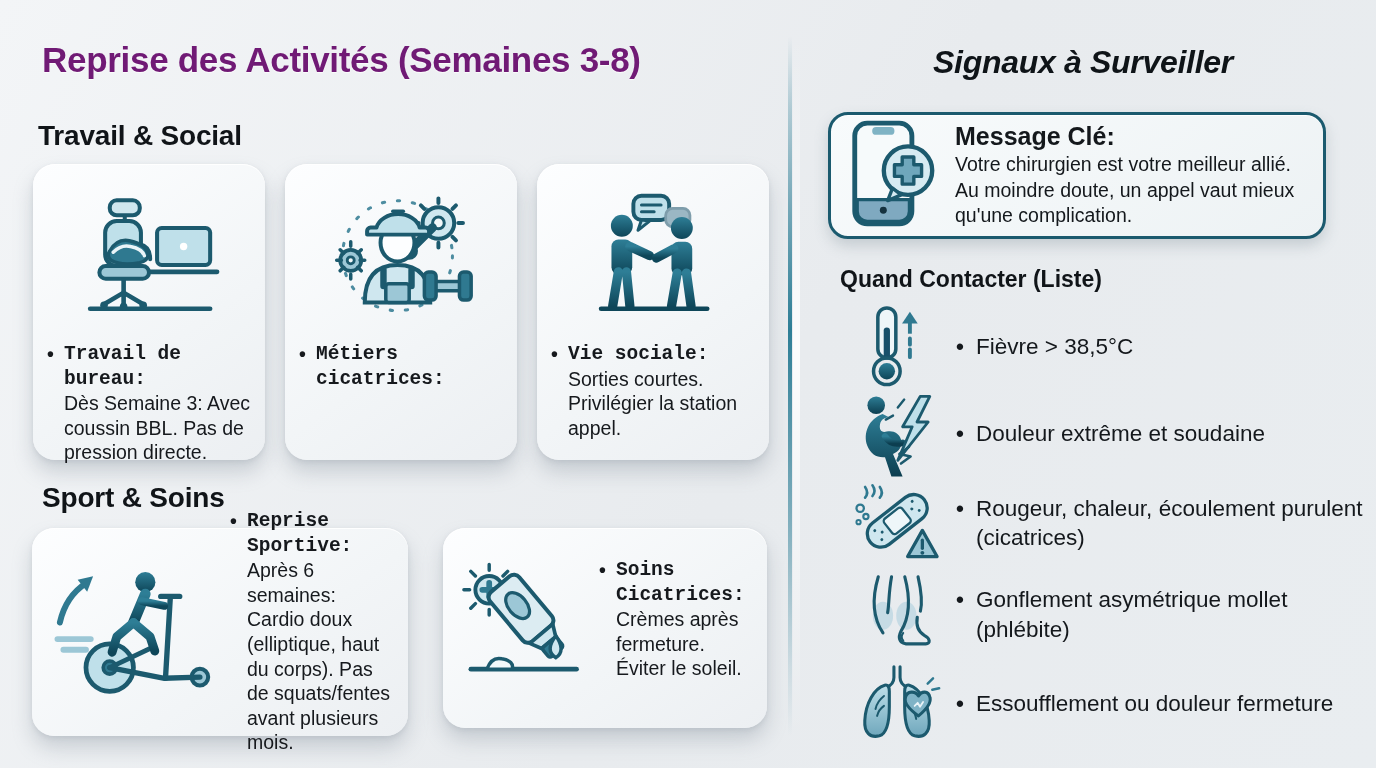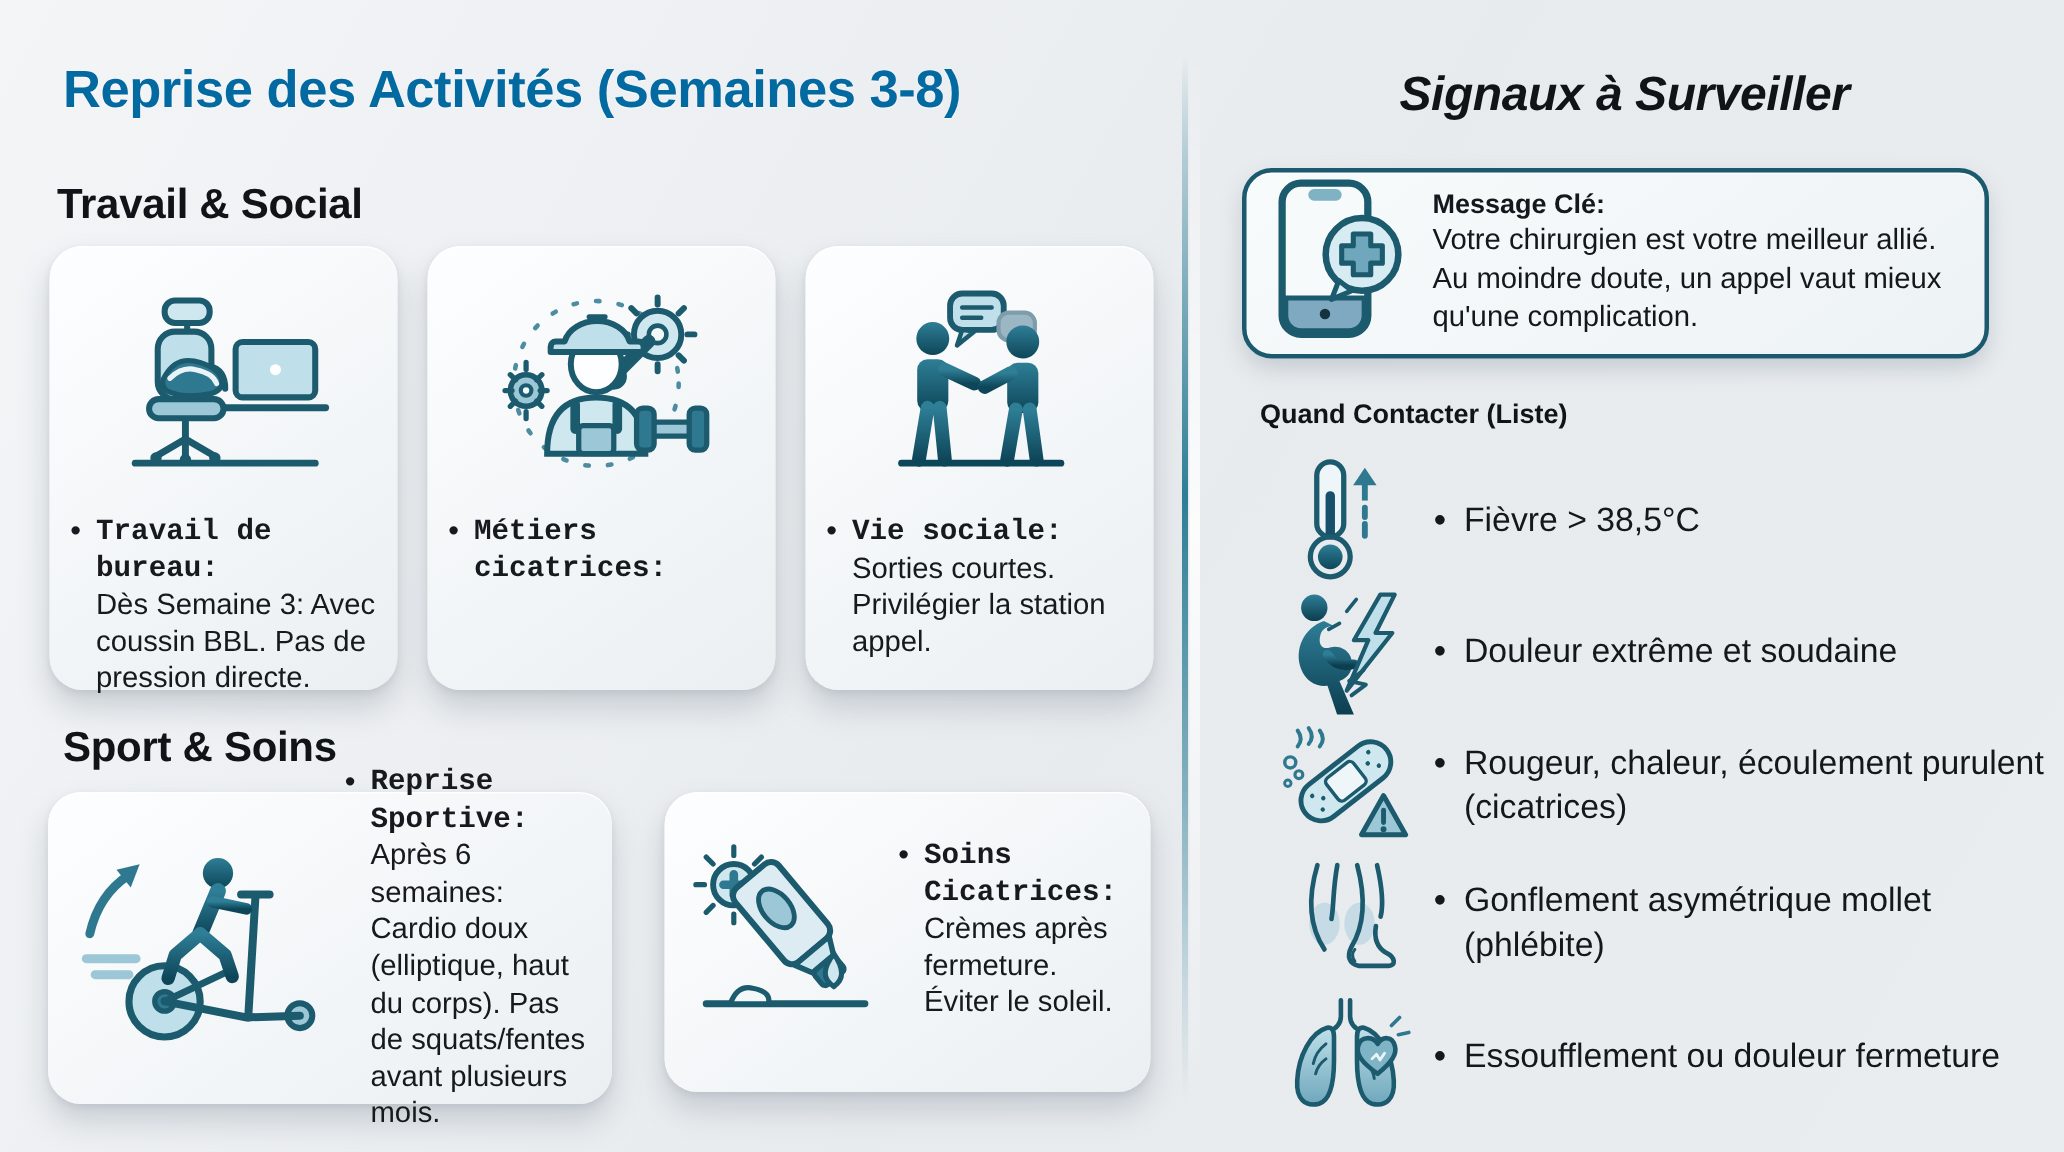--- a/index.html
+++ b/index.html
@@ -8,21 +8,21 @@
     font-family:"Liberation Sans", sans-serif;
     background:linear-gradient(120deg,#f3f5f7 0%,#e8ebee 55%,#e9edf0 100%);
     color:#14181c;
     position:relative;
   }
   .canvas { position:absolute; inset:0; }
 
   
   .left-title {
     position:absolute; left:42px; top:40px;
-    font-size:35px; font-weight:800; color:#0369a1; letter-spacing:-0.3px;
+    font-size:35px; font-weight:800; color:#701a75; letter-spacing:-0.3px;
     text-shadow:0 1px 1px rgba(255,255,255,.8);
   }
   .sec-heading {
     position:absolute; font-size:28px; font-weight:800; color:#101418; letter-spacing:-0.2px;
   }
   #sec1 { left:38px; top:120px; }
   #sec2 { left:42px; top:482px; }
 
   .card {
     background:linear-gradient(145deg,#fdfeff 0%,#f2f5f7 60%,#eceff2 100%);
@@ -65,24 +65,24 @@
     font-size:32px; font-weight:800; color:#0f1418; letter-spacing:-0.3px;font-style:italic;
   }
   .key-box {
     position:absolute; left:828px; top:112px; width:498px; height:127px;
     border:3.5px solid #1b5a6e; border-radius:20px;
     background:linear-gradient(145deg,#f8fbfc,#edf2f4);
     box-shadow:0 7px 14px rgba(120,135,145,.30), inset 0 1px 0 rgba(255,255,255,.9);
     display:flex; align-items:center; padding:6px 12px 6px 16px;
   }
   .key-icon { flex:none; margin-right:16px; }
-  .km-label { font-size:18px; font-weight:700; margin-bottom:1px; }
+  .km-label { font-size:25px; font-weight:700; margin-bottom:1px; }
   .km-body { font-size:19.5px; line-height:1.3; max-width:352px; }
 
-  .contact-heading { position:absolute; left:840px; top:266px; font-size:18px; font-weight:800; color:#101418; }
+  .contact-heading { position:absolute; left:840px; top:266px; font-size:23px; font-weight:800; color:#101418; }
   .watch-list { position:absolute; left:846px; top:304px; width:524px; }
   .watch-item { display:flex; align-items:center; }
   .wi-icon { width:102px; flex:none; display:flex; align-items:center; justify-content:center; margin-right:8px; }
   .wi-text { font-size:22.5px; line-height:1.3; color:#14181c; display:flex; }
   .wi-text .dot { width:20px; font-weight:700; }
   #wi-0 { min-height:86px; }
   #wi-1 { min-height:88px; }
   #wi-2 { min-height:90px; }
   #wi-3 { min-height:93px; }
   #wi-4 { min-height:86px; }

